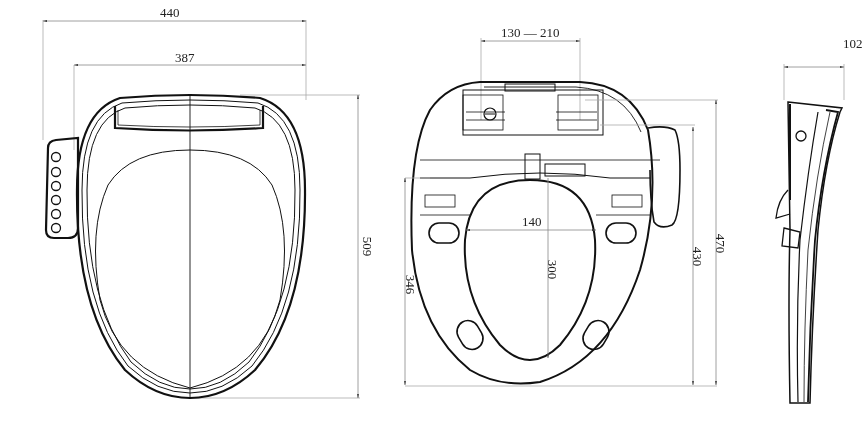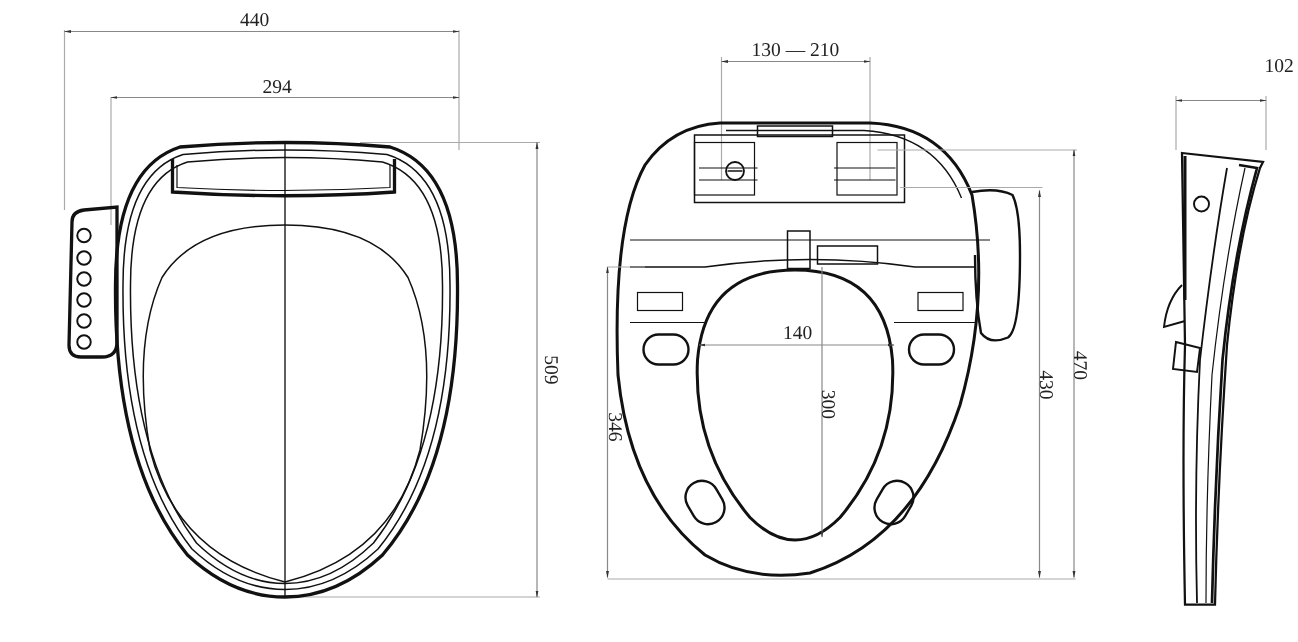--- a/index.html
+++ b/index.html
@@ -120,21 +120,21 @@
       <path d="M818,112 Q808,170 800,240 Q796,320 798,402" stroke-width="1.2"></path>
       <path d="M830,112 Q816,175 808,250 Q804,330 804,402" stroke-width="0.8"></path>
       <line x1="790" y1="104" x2="790" y2="200" stroke-width="2"></line>
       <circle cx="801" cy="136" r="5" stroke-width="1.3"></circle>
       <path d="M788,190 Q778,200 776,218 L790,214" stroke-width="1.3"></path>
       <path d="M784,228 L800,232 L798,248 L782,246 Z" stroke-width="1.3"></path>
     </g>
   </svg>
 
   <div class="dim-label" style="left:160px;top:6px;">440</div>
-  <div class="dim-label" style="left:175px;top:51px;">294</div>
+  <div class="dim-label" style="left:175px;top:51px;">387</div>
   <div class="dim-label rot" style="left:358px;top:240px;">509</div>
 
   <div class="dim-label" style="left:501px;top:26px;">130 — 210</div>
   <div class="dim-label" style="left:522px;top:215px;">140</div>
   <div class="dim-label rot" style="left:543px;top:263px;">300</div>
   <div class="dim-label rot" style="left:401px;top:278px;">346</div>
   <div class="dim-label rot" style="left:688px;top:250px;">430</div>
   <div class="dim-label rot" style="left:711px;top:237px;">470</div>
 
   <div class="dim-label" style="left:803px;top:37px;margin-left:40px;">102</div>

